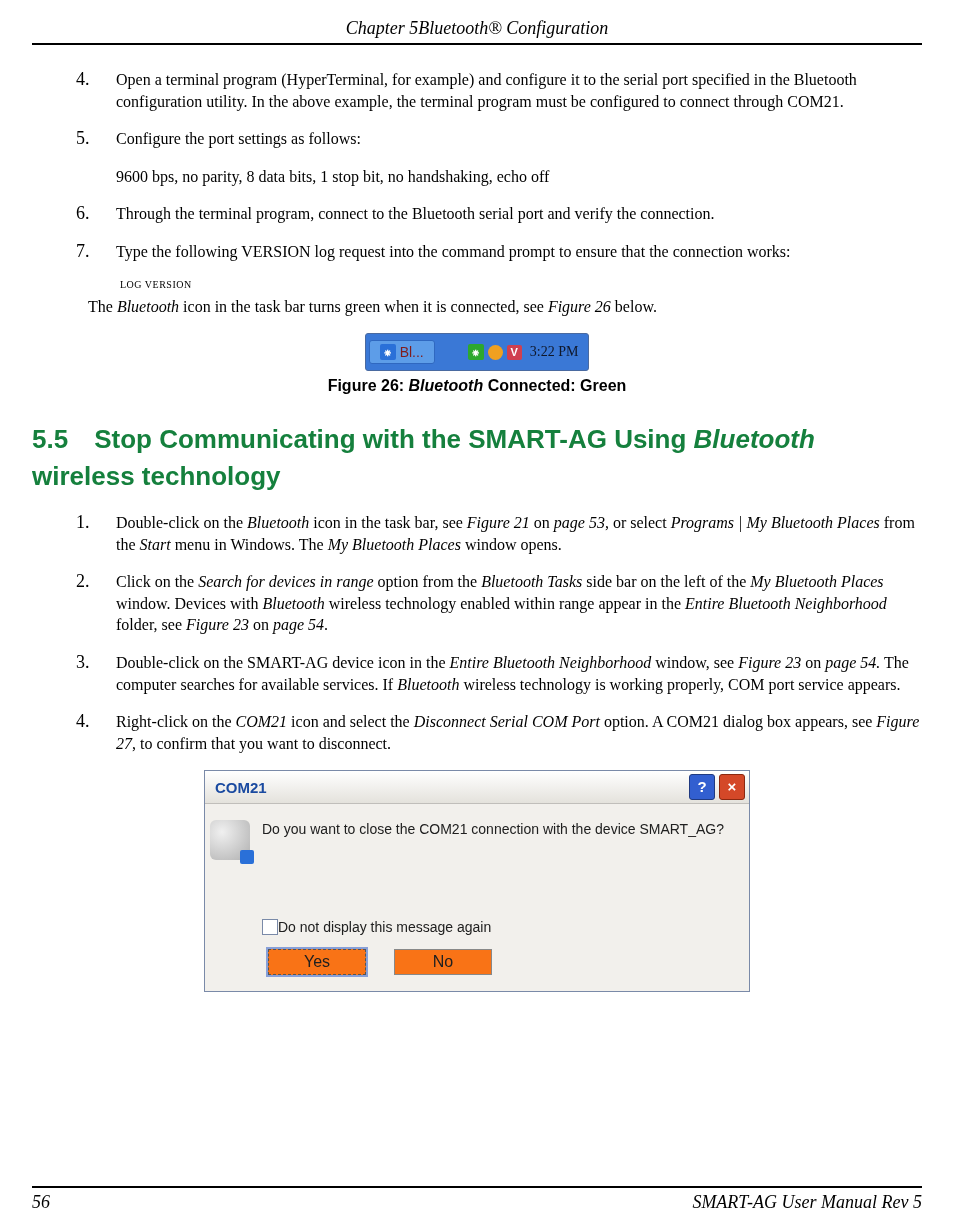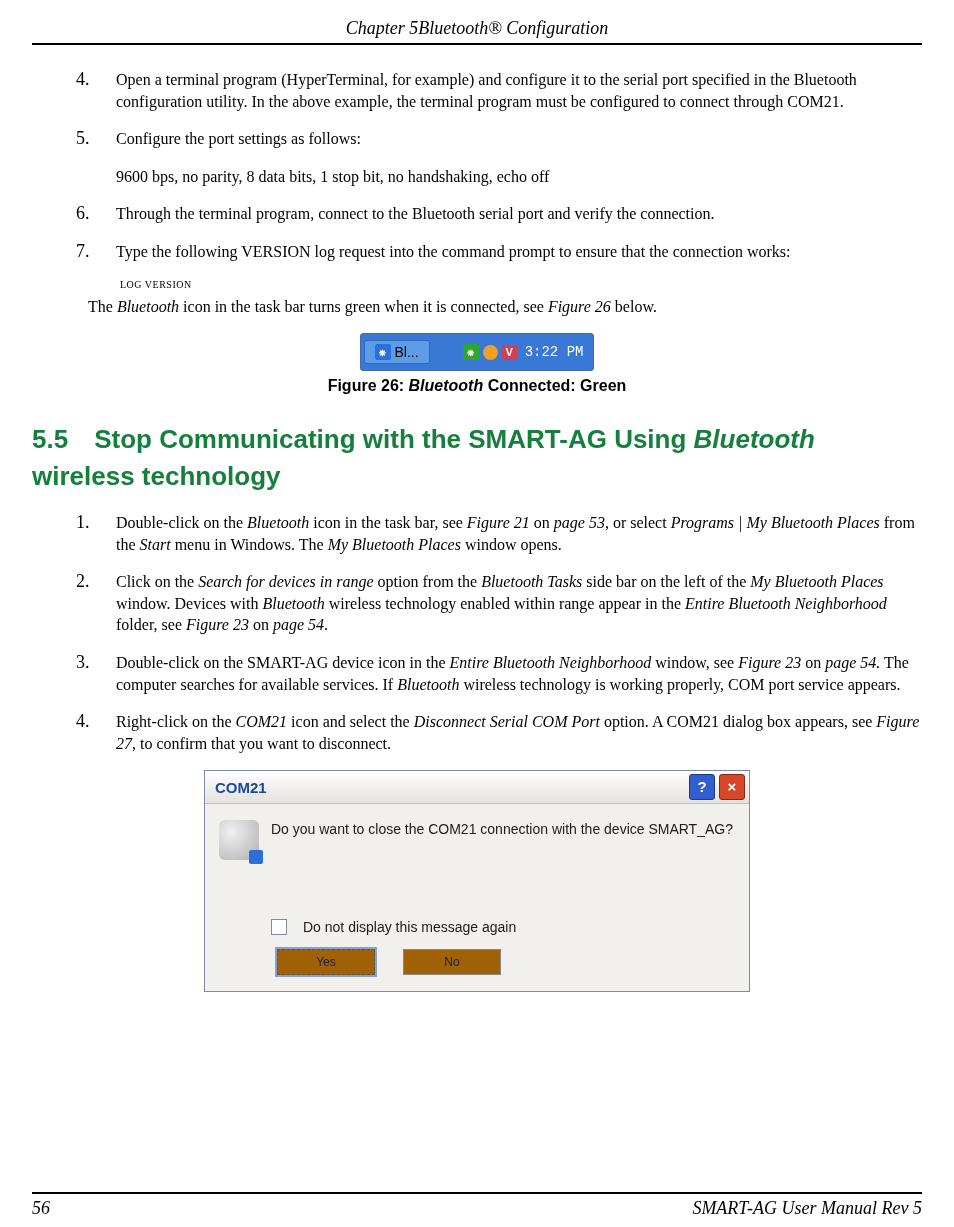--- a/index.html
+++ b/index.html
@@ -23,42 +23,42 @@
 .sub{margin:16px 0 0 0}
 .code{font-family:"Times New Roman",serif;font-size:10px;letter-spacing:0.5px;margin:6px 0 6px 88px}
 .figwrap{text-align:center;margin:10px 0 26px 0}
 .taskbar{display:inline-flex;align-items:center;height:36px;background:#3a78d6;border:1px solid #4a6aa0;border-radius:3px;overflow:hidden;vertical-align:middle}
 .taskbar .btn{display:flex;align-items:center;background:#5d9de8;margin:3px;padding:3px 10px;border-radius:3px;border:1px solid #2f68c0}
 .bt-icon{display:inline-block;width:16px;height:16px;background:#2a70d8;border-radius:2px;color:#fff;text-align:center;font-size:12px;font-family:Arial,sans-serif;line-height:16px;font-weight:bold}
 .bt-icon.green{background:#2da82d}
 .tray{display:flex;align-items:center;gap:4px;padding:0 10px 0 30px}
 .tray .g{display:inline-block;width:15px;height:15px;background:#f0a020;border-radius:50%}
 .tray .v{display:inline-block;width:15px;height:15px;background:#d04050;border-radius:2px;color:#fff;font-size:11px;font-family:Arial;line-height:15px;font-weight:bold}
-.tray .time{color:#ffffff;font-family:Liberation Mono, monospace;font-size:14px;margin-left:4px}
+.tray .time{color:#0f172a;font-family:Liberation Serif, serif;font-size:14px;margin-left:4px}
 .figcap{font-family:Liberation Sans, sans-serif;font-weight:bold;font-size:16px;margin-top:6px}
 .h2{color:#15803d;font-family:Arial,Helvetica,sans-serif;font-weight:bold;font-size:26px;line-height:1.4;margin:10px 0 18px 0}
 .h2 .num{margin-right:26px}
 .it{font-style:italic}
 .dlg{width:544px;margin:16px auto 0 auto;border:1px solid #7a8aa8;background:#f2f0ec;font-family:Tahoma,Arial,sans-serif;font-size:14px;color:#202020}
 .dlg .tb{display:flex;align-items:center;height:32px;background:linear-gradient(#fff,#e4e2dc);border-bottom:1px solid #c0beba}
 .dlg .tb .ttl{color:#1a4aa0;font-weight:bold;font-size:15px;padding-left:10px;flex:1}
 .dlg .tb .wbtn{width:24px;height:24px;margin-right:4px;border-radius:3px;color:#fff;text-align:center;font:bold 15px/24px Arial}
 .dlg .tb .help{background:#325fd0;border:1px solid #203a80}
 .dlg .tb .close{background:#d44828;border:1px solid #8a2810}
-.dlg .body{display:flex;padding:16px 16px 16px 14px;gap:12px}
+.dlg .body{display:flex;padding:16px 16px 16px 5px;gap:12px}
 .dlg .ico{width:40px;height:40px;flex-shrink:0;background:radial-gradient(circle at 30% 30%,#f0f0f0,#b0b0b0);border-radius:6px;position:relative}
 .dlg .ico::after{content:"";position:absolute;right:-4px;bottom:-4px;width:14px;height:14px;background:#2a70d8;border-radius:2px}
 .dlg .col{flex:1}
 .dlg .msg{line-height:1.35;margin-bottom:80px}
-.dlg .chk{display:flex;align-items:flex-start;gap:16px;margin-bottom:14px}
+.dlg .chk{display:flex;align-items:flex-start;gap:0;margin-bottom:14px}
 .dlg .chk .box{width:14px;height:14px;border:1px solid #7a8aa8;background:#fff}
 .dlg .btns{padding-left:6px}
-.dlg .btn2{display:inline-block;width:96px;height:24px;line-height:24px;text-align:center;background:#a16207;border:1px solid #888;margin-right:24px;font-size:12px}
+.dlg .btn2{display:inline-block;width:96px;height:24px;line-height:24px;text-align:center;background:#f97316;border:1px solid #888;margin-right:24px;font-size:16px}
 .dlg .btn2.def{border:1px dashed #555;outline:2px solid #88a0d8;outline-offset:0}
-.ftr{position:absolute;bottom:8px;left:32px;right:32px}
+.ftr{position:absolute;bottom:14px;left:32px;right:32px}
 .ftr .hr2{border:none;border-top:2px solid #000;margin:0 0 4px 0}
 .ftr .row{display:flex;justify-content:space-between;font-style:italic;font-size:18px}
 </style>
 </head>
 <body>
 
 <div class="hdr">
   <span>Chapter 5</span>
   <span>Bluetooth® Configuration</span>
 </div>
@@ -91,21 +91,21 @@
 <div class="li" style="margin-left:56px">
   <span class="txt">
     <span>The </span><span class="it">Bluetooth</span><span> icon in the task bar turns green when it is connected, see </span><span class="it">Figure 26</span><span> below.</span>
   </span>
 </div>
 
 <div class="figwrap">
   <div class="taskbar">
     <div class="btn">
       <span class="bt-icon">⁕</span>
-      <span style="color:#000000;font-family:Tahoma,Arial;font-size:14px;margin-left:4px">Bl...</span>
+      <span style="color:#7f1d1d;font-family:Tahoma,Arial;font-size:14px;margin-left:4px">Bl...</span>
     </div>
     <div class="tray">
       <span class="bt-icon green">⁕</span>
       <span class="g"></span>
       <span class="v">V</span>
       <span class="time">3:22 PM</span>
     </div>
   </div>
   <div class="figcap">
     <span>Figure 26: </span><span style="font-style:italic">Bluetooth</span><span> Connected: Green</span>

